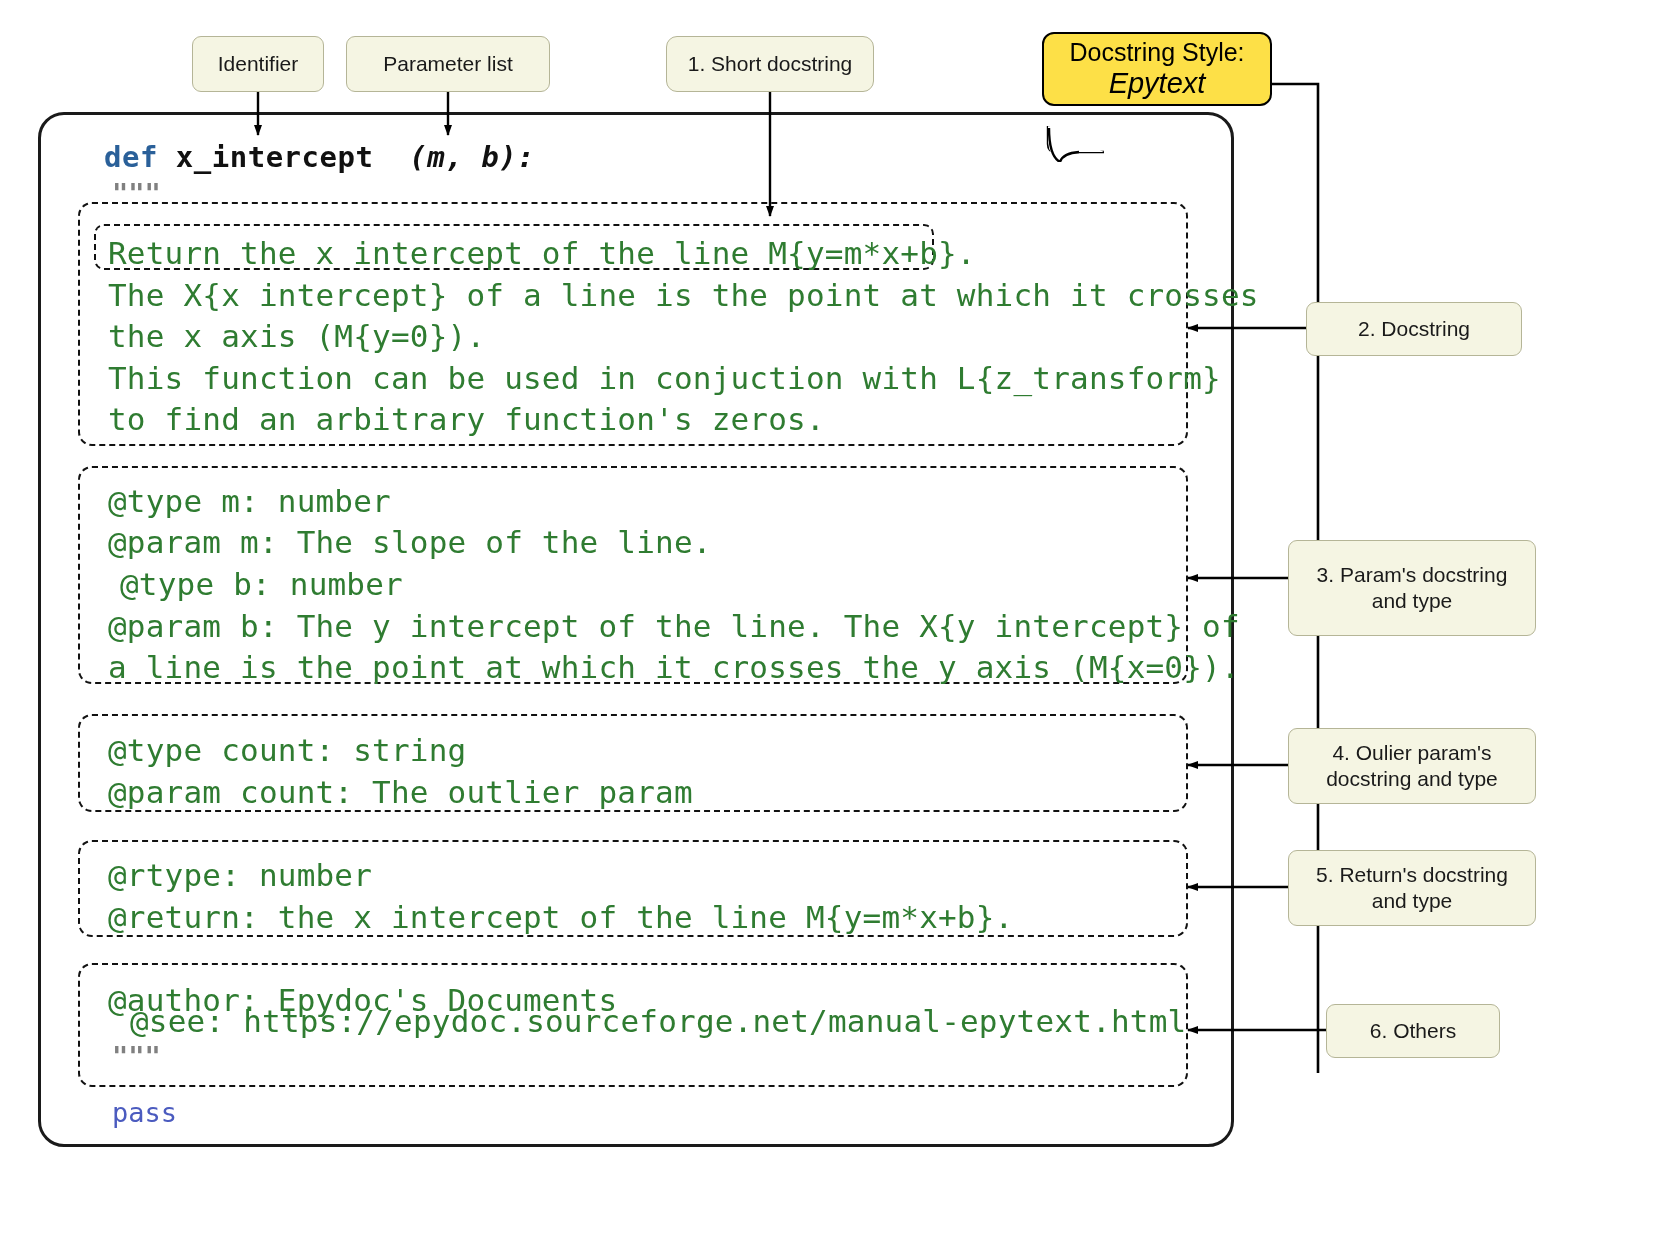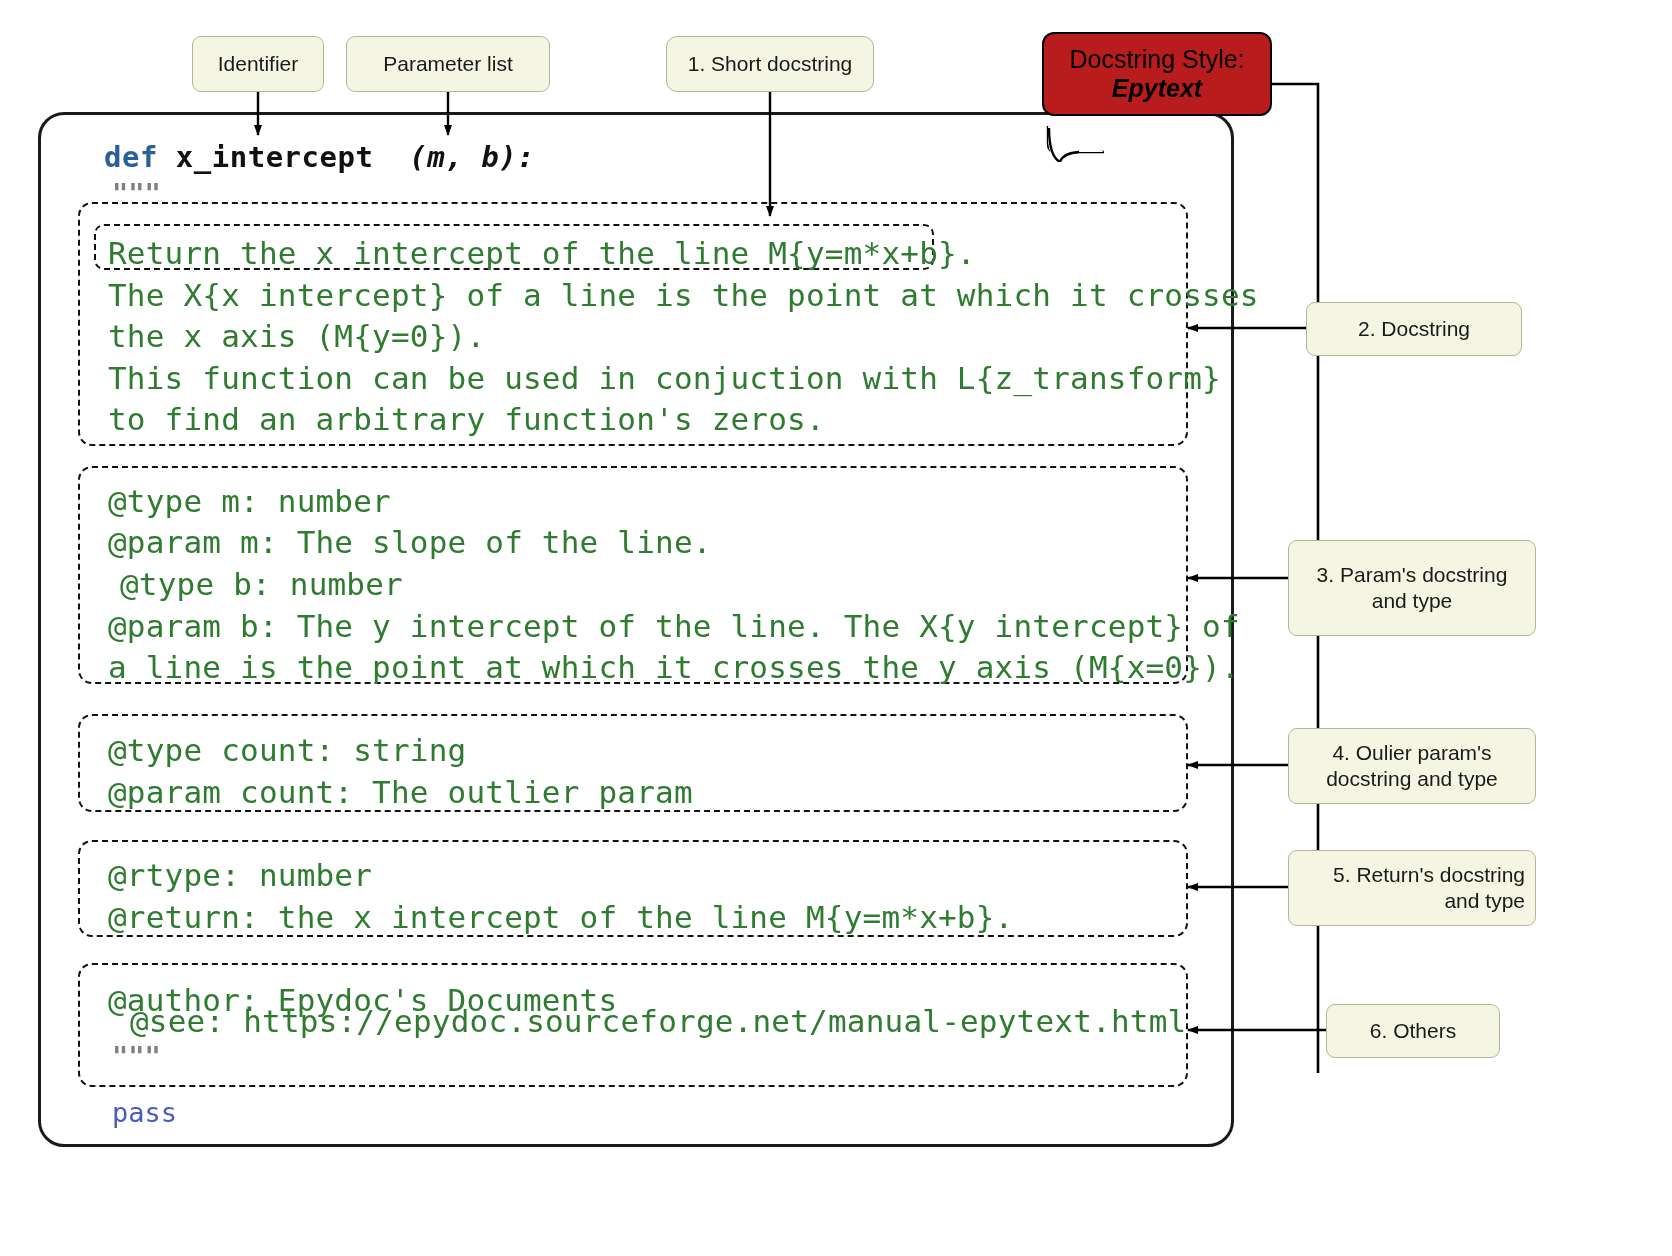--- a/index.html
+++ b/index.html
@@ -32,33 +32,33 @@
     padding: 4px 10px;
     z-index: 6;
   }
 
   
   .bubble {
     position: absolute;
     left: 1042px;
     top: 32px;
     width: 230px;
-    height: 84px;
-    background: #b91c1c;
+    height: 74px;
+    background: #fde047;
     border: 2.4px solid #000000;
     border-radius: 12px;
     box-sizing: border-box;
     display: flex;
     flex-direction: column;
     align-items: center;
     justify-content: center;
     z-index: 7;
   }
   .bubble .line1 { font-size: 25px; color: #000; }
-  .bubble .line2 { font-size: 25px; color: #000; font-weight: bold; font-style: italic; }
+  .bubble .line2 { font-size: 29px; color: #000; font-weight: normal; font-style: italic; }
   .bubble-tail {
     position: absolute;
     left: 1046px;
     top: 126px;
     width: 60px;
     height: 36px;
     z-index: 8;
   }
 
   
@@ -220,21 +220,21 @@
 
 <div class="label-box" style="left:1306px; top:302px; width:216px; height:54px;">
   <span>2. Docstring</span>
 </div>
 <div class="label-box" style="left:1288px; top:540px; width:248px; height:96px;">
   <span>3. Param's docstring and type</span>
 </div>
 <div class="label-box" style="left:1288px; top:728px; width:248px; height:76px;">
   <span>4. Oulier param's docstring and type</span>
 </div>
-<div class="label-box" style="left:1288px; top:850px; width:248px; height:76px;text-align:right;">
+<div class="label-box" style="left:1288px; top:850px; width:248px; height:76px;">
   <span>5. Return's docstring and type</span>
 </div>
 <div class="label-box" style="left:1326px; top:1004px; width:174px; height:54px;">
   <span>6. Others</span>
 </div>
 
 <div class="code-frame"></div>
 
 <div class="code sig"><span class="kw-def">def</span><span> </span><span class="fn-name">x_intercept</span><span>  </span><span class="params">(m, b):</span></div>
 

